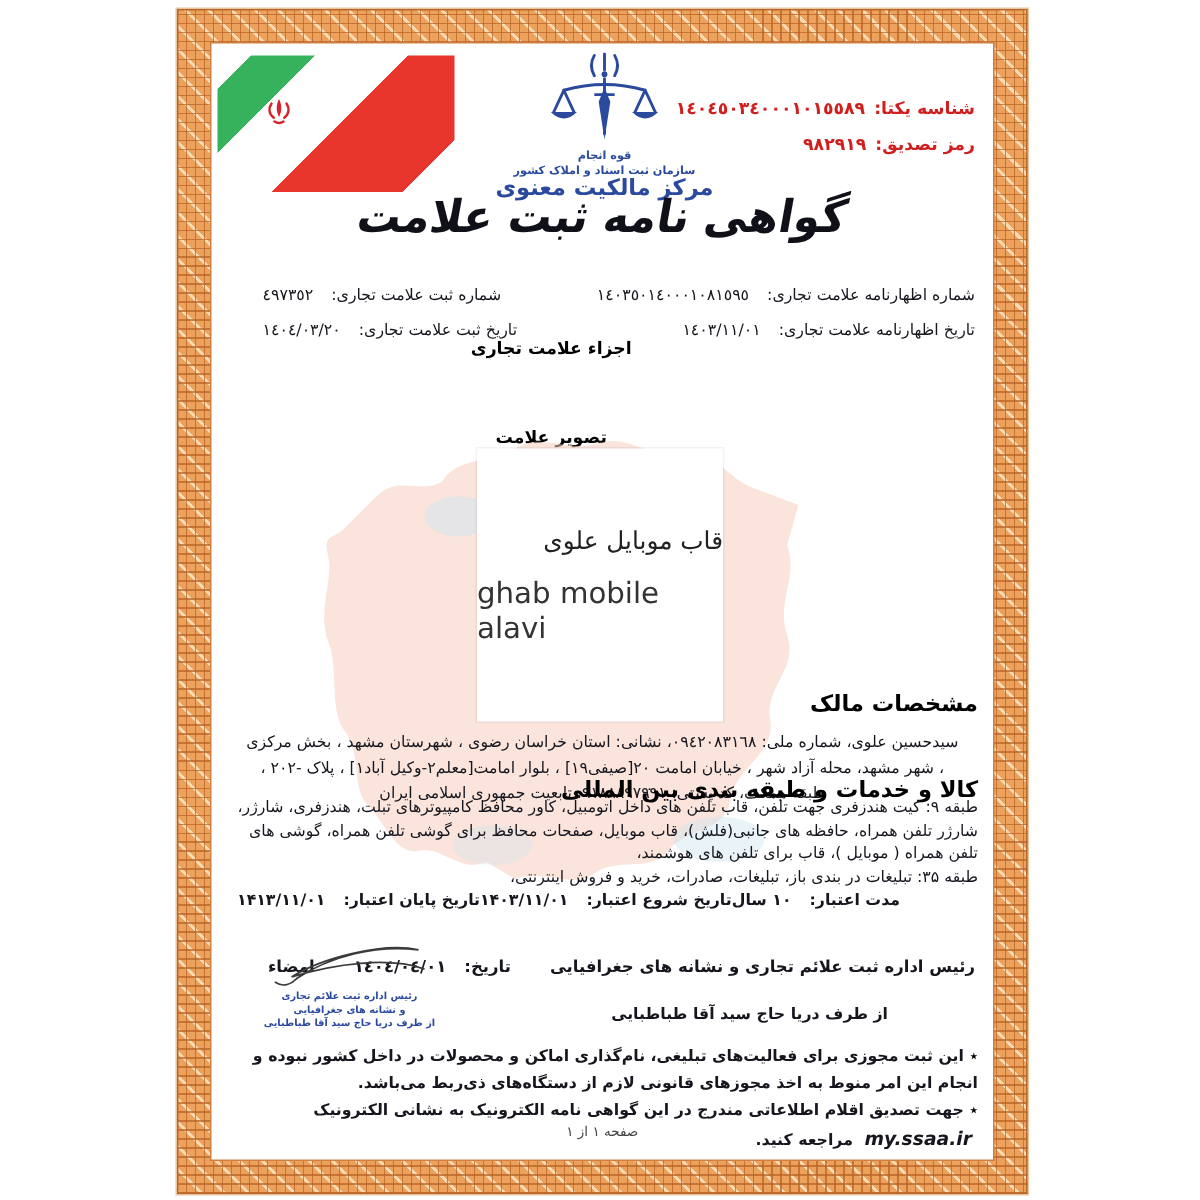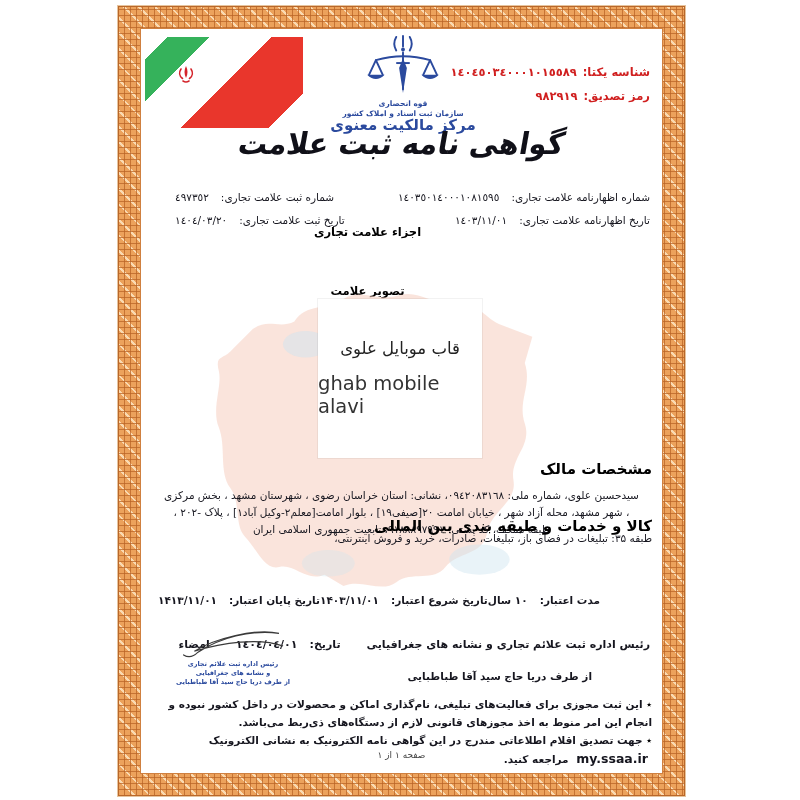--- a/index.html
+++ b/index.html
@@ -38,23 +38,23 @@
   .pair{display:flex;gap:12px;direction:rtl;}
   .lbl{white-space:nowrap;}
   .val{white-space:nowrap;}
   .sec-heading{left:0;right:68px;text-align:center;font-weight:bold;font-size:11.5px;color:#000;}
   .h-components{top:194px;}
   .components{top:215px;left:8px;right:8px;text-align:center;font-size:10.5px;line-height:18px;margin:0;}
   .latin{font-family:"DejaVu Sans",sans-serif;font-size:13px;font-weight:bold;color:#222;}
   .h-mark{top:253px;}
   
   .map{left:52px;top:249px;}
-  .markbox{left:175px;top:268px;width:164px;height:159px;background:#fff;
+  .markbox{left:175px;top:268px;width:164px;height:182px;background:#fff;
            box-shadow:0 0 0 1px rgba(0,0,0,.05);
-           display:flex;flex-direction:column;align-items:center;justify-content:center;gap:14px;}
+           display:flex;flex-direction:column;justify-content:center;gap:14px;}
   .mark-fa{font-size:16.5px;color:#222;}
   .mark-en{font-size:19.5px;color:#333;direction:ltr;}
   
   .heading-right{right:8px;font-weight:bold;font-size:15px;color:#000;}
   .h-owner{top:429px;}
   .owner{top:444px;left:8px;right:8px;margin:12px;font-size:10.5px;line-height:17px;text-align:center;}
   .h-goods{top:486px;}
   .goods{top:500px;left:8px;right:8px;font-size:10.5px;line-height:15.5px;text-align:right;}
   
   .validity{top:563px;left:15px;right:60px;display:flex;justify-content:space-between;
@@ -64,21 +64,21 @@
            font-size:11px;font-weight:bold;}
   .onbehalf{top:639px;right:68px;font-size:10.5px;font-weight:bold;}
   .signature{left:35px;top:596px;}
   .stamp{left:15px;top:629px;width:150px;text-align:center;color:#2b4a9e;
          font-size:6.5px;font-weight:bold;line-height:9px;}
   
   .notes{top:665px;left:8px;right:8px;font-size:10.5px;font-weight:bold;line-height:17.5px;text-align:right;}
   .note2{margin-top:1px;}
   .bullet{color:#000;}
   .sslink{font-family:"DejaVu Sans",sans-serif;font-size:12.5px;font-weight:bold;direction:ltr;
-          display:inline-block;padding:0 4px;}
+          display:inline-block;padding:0 4px;font-style:italic;}
   .pagefooter{top:719px;left:0;right:0;text-align:center;font-size:9px;color:#444;}
 </style>
 </head>
 <body>
 
 <div class="canvas">
   <div class="doc">
     <div class="inner">
 
       <div class="abs flag">
@@ -113,21 +113,21 @@
             <path d="M12 26 Q40 18 68 26"></path>
             <path d="M40 18 L40 56"></path>
             <path d="M12 26 L5 41 M12 26 L19 41"></path>
             <path d="M68 26 L61 41 M68 26 L75 41"></path>
           </g>
           <path d="M3 41 Q12 50 21 41 Z" fill="#2b4a9e"></path>
           <path d="M59 41 Q68 50 77 41 Z" fill="#2b4a9e"></path>
           <path d="M40 60 L36 34 L40 24 L44 34 Z" fill="#2b4a9e"></path>
           <path d="M33 29 L47 29" stroke="#2b4a9e" stroke-width="2"></path>
         </svg>
-        <div class="org1">قوه انحصاری</div>
+        <div class="org1">قوه انجام</div>
         <div class="org2">سازمان ثبت اسناد و املاک کشور</div>
         <div class="org3">مرکز مالکیت معنوی</div>
       </div>
 
       <div class="abs title">گواهی نامه ثبت علامت</div>
 
       <div class="abs frow row1">
         <div class="pair">
           <span class="lbl">شماره اظهارنامه علامت تجاری:</span>
           <span class="val">١٤٠٣٥٠١٤٠٠٠١٠٨١٥٩٥</span>
@@ -166,21 +166,22 @@
       <div class="abs markbox">
         <div class="mark-fa">قاب موبایل علوی</div>
         <div class="mark-en">ghab mobile alavi</div>
       </div>
 
       <div class="abs heading-right h-owner">مشخصات مالک</div>
       <p class="abs owner">سیدحسین علوی، شماره ملی: ٠٩٤٢٠٨٣١٦٨، نشانی: استان خراسان رضوی ، شهرستان مشهد ، بخش مرکزی ، شهر مشهد، محله آزاد شهر ، خیابان امامت ٢٠[صیفی١٩] ، بلوار امامت[معلم٢-وکیل آباد١] ، پلاک -٢٠٢ ، طبقه همکف، کد پستی: ٩١٨٨٨٩٧٩٩١، تابعیت جمهوری اسلامی ایران</p>
 
       <div class="abs heading-right h-goods">کالا و خدمات و طبقه بندی بین المللی</div>
       <div class="abs goods">
-        <div>طبقه ۳۵: تبلیغات در فضای باز، تبلیغات، صادرات، خرید و فروش اینترنتی،</div>
+        <div>طبقه ۹: کیت هندزفری جهت تلفن، قاب تلفن های داخل اتومبیل، کاور محافظ کامپیوترهای تبلت، هندزفری، شارژر، شارژر تلفن همراه، حافظه های جانبی(فلش)، قاب موبایل، صفحات محافظ برای گوشی تلفن همراه، گوشی های تلفن همراه ( موبایل )، قاب برای تلفن های هوشمند،</div>
+        <div>طبقه ۳۵: تبلیغات در بندی باز، تبلیغات، صادرات، خرید و فروش اینترنتی،</div>
       </div>
 
       <div class="abs validity">
         <div class="pair">
           <span>مدت اعتبار:</span>
           <span>۱۰ سال</span>
         </div>
         <div class="pair">
           <span>تاریخ شروع اعتبار:</span>
           <span>۱۴۰۳/۱۱/۰۱</span>

